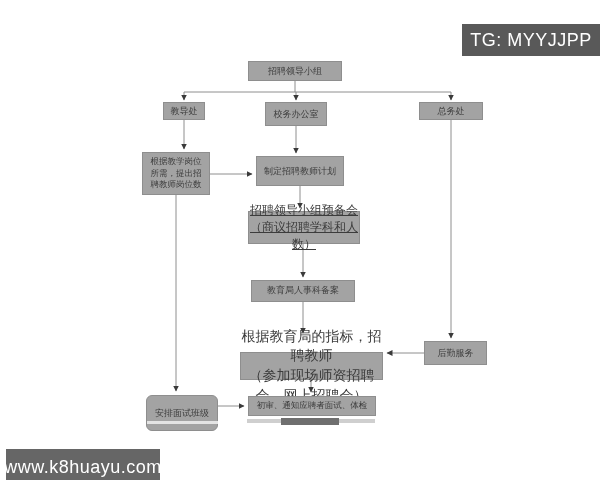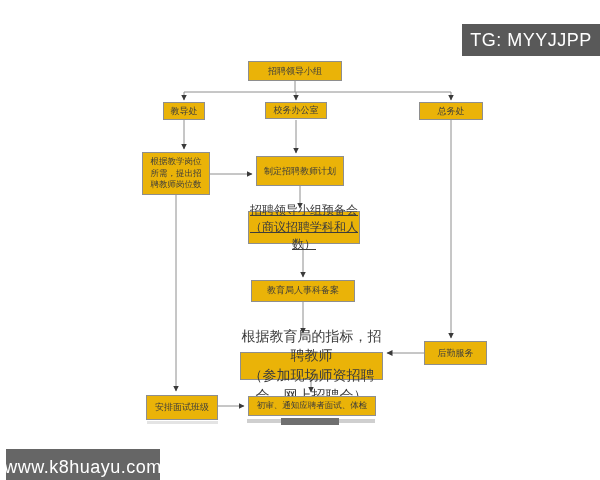--- a/index.html
+++ b/index.html
@@ -5,40 +5,40 @@
   * { margin:0; padding:0; box-sizing:border-box; }
   html,body { background:#fff; }
   body { font-family:"Liberation Sans","DejaVu Sans",sans-serif; }
   .canvas { position:relative; width:600px; height:480px; background:#ffffff; overflow:hidden; }
 
   .wires { position:absolute; left:0; top:0; }
 
   .node {
     position:absolute;
     border:1px solid #8e8e8e;
-    background:#eab308;
+    background:#a3a3a3;
     color:#3c3c3c;
     display:flex; flex-direction:column;
     align-items:center; justify-content:center;
     text-align:center;
     font-size:9px; line-height:1.4;
   }
   .node .line { display:block; }
 
   .n-lead     { left:248px; top:61px;  width:94px;  height:20px; }
   .n-teach    { left:163px; top:102px; width:42px;  height:18px; }
-  .n-school   { left:265px; top:102px; width:62px;  height:17px; }
+  .n-school   { left:265px; top:102px; width:62px;  height:24px; }
   .n-general  { left:419px; top:102px; width:64px;  height:18px; }
   .n-propose  { left:142px; top:152px; width:68px;  height:43px; font-size:8.5px; padding:2px 4px; }
   .n-plan     { left:256px; top:156px; width:88px;  height:30px; }
   .n-prep     { left:248px; top:211px; width:112px; height:33px; font-size:12px;text-decoration:underline; }
   .n-record   { left:251px; top:280px; width:104px; height:22px;font-family:Liberation Mono, monospace; }
   .n-recruit  { left:240px; top:352px; width:143px; height:28px; font-size:14px;align-items:center; }
   .n-logistics{ left:424px; top:341px; width:63px;  height:24px; }
-  .n-arrange  { left:146px; top:395px; width:72px;  height:25px; }
+  .n-arrange  { left:146px; top:395px; width:72px;  height:36px;border-radius:6px; }
   .n-review   { left:248px; top:396px; width:128px; height:20px; font-size:8.5px; }
 
   .bar { position:absolute; }
   .bar-faint { left:147px; top:421px; width:71px;  height:3px; background:#e4e4e4; }
   .bar-light { left:247px; top:419px; width:128px; height:4px; background:#cfcfcf; }
   .bar-dark  { left:281px; top:418px; width:58px;  height:7px; background:#6f6f6f; }
 
   .wm {
     position:absolute; color:#ffffff;
     display:flex; align-items:center; justify-content:center;

